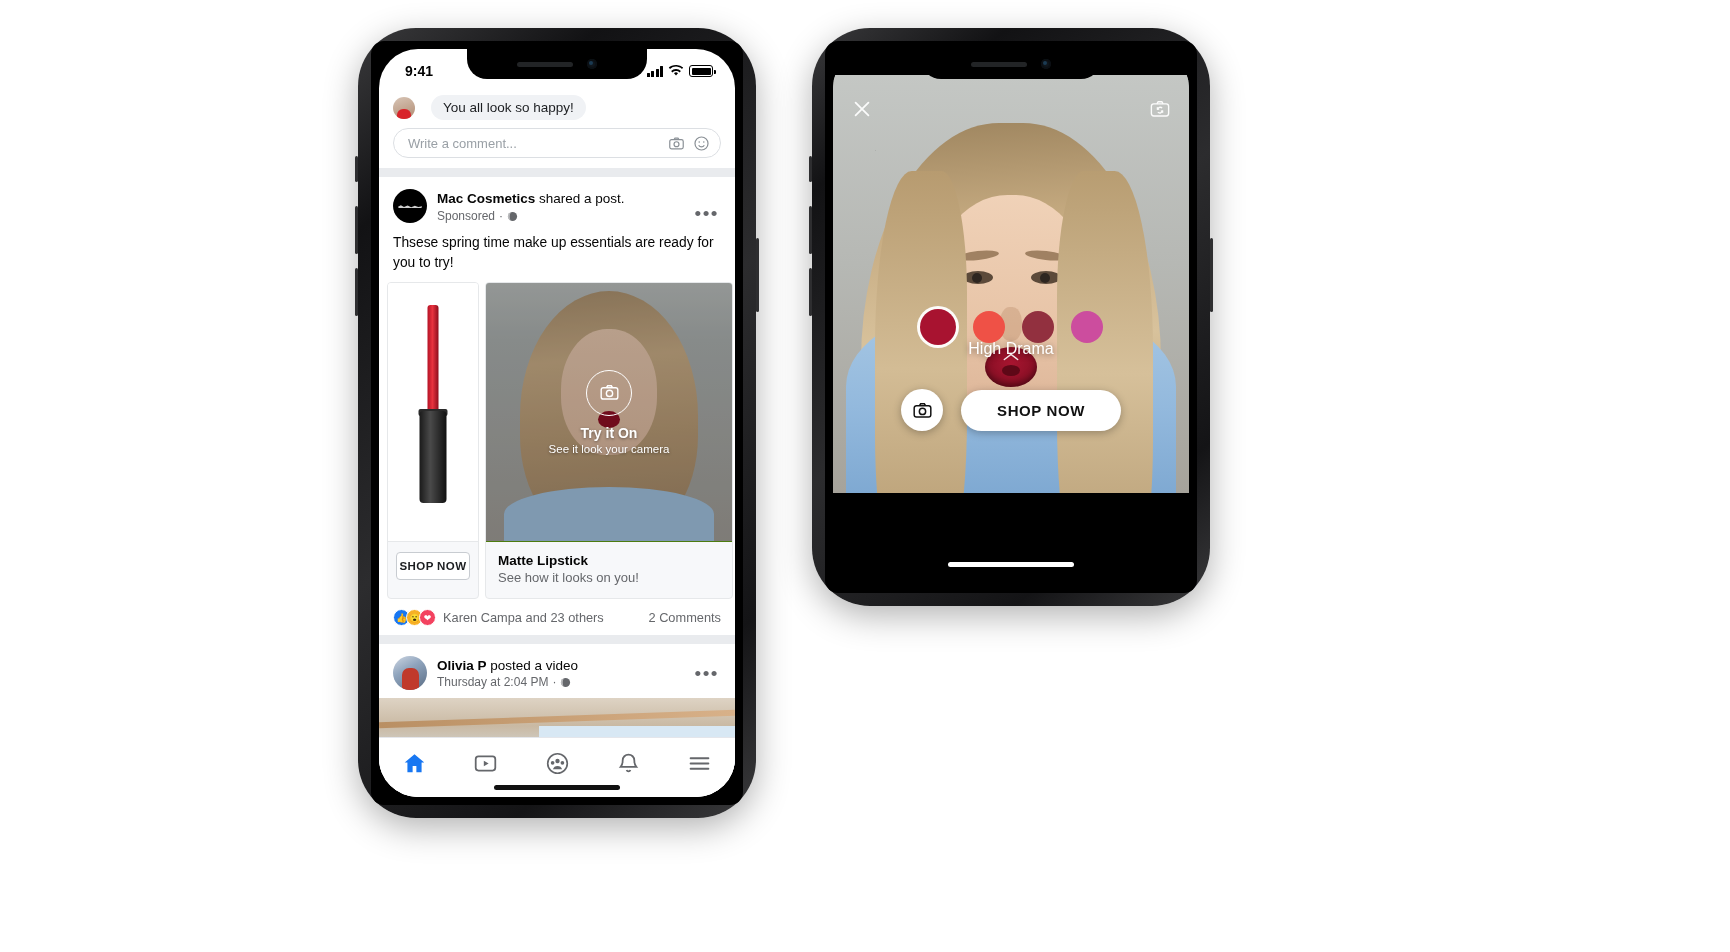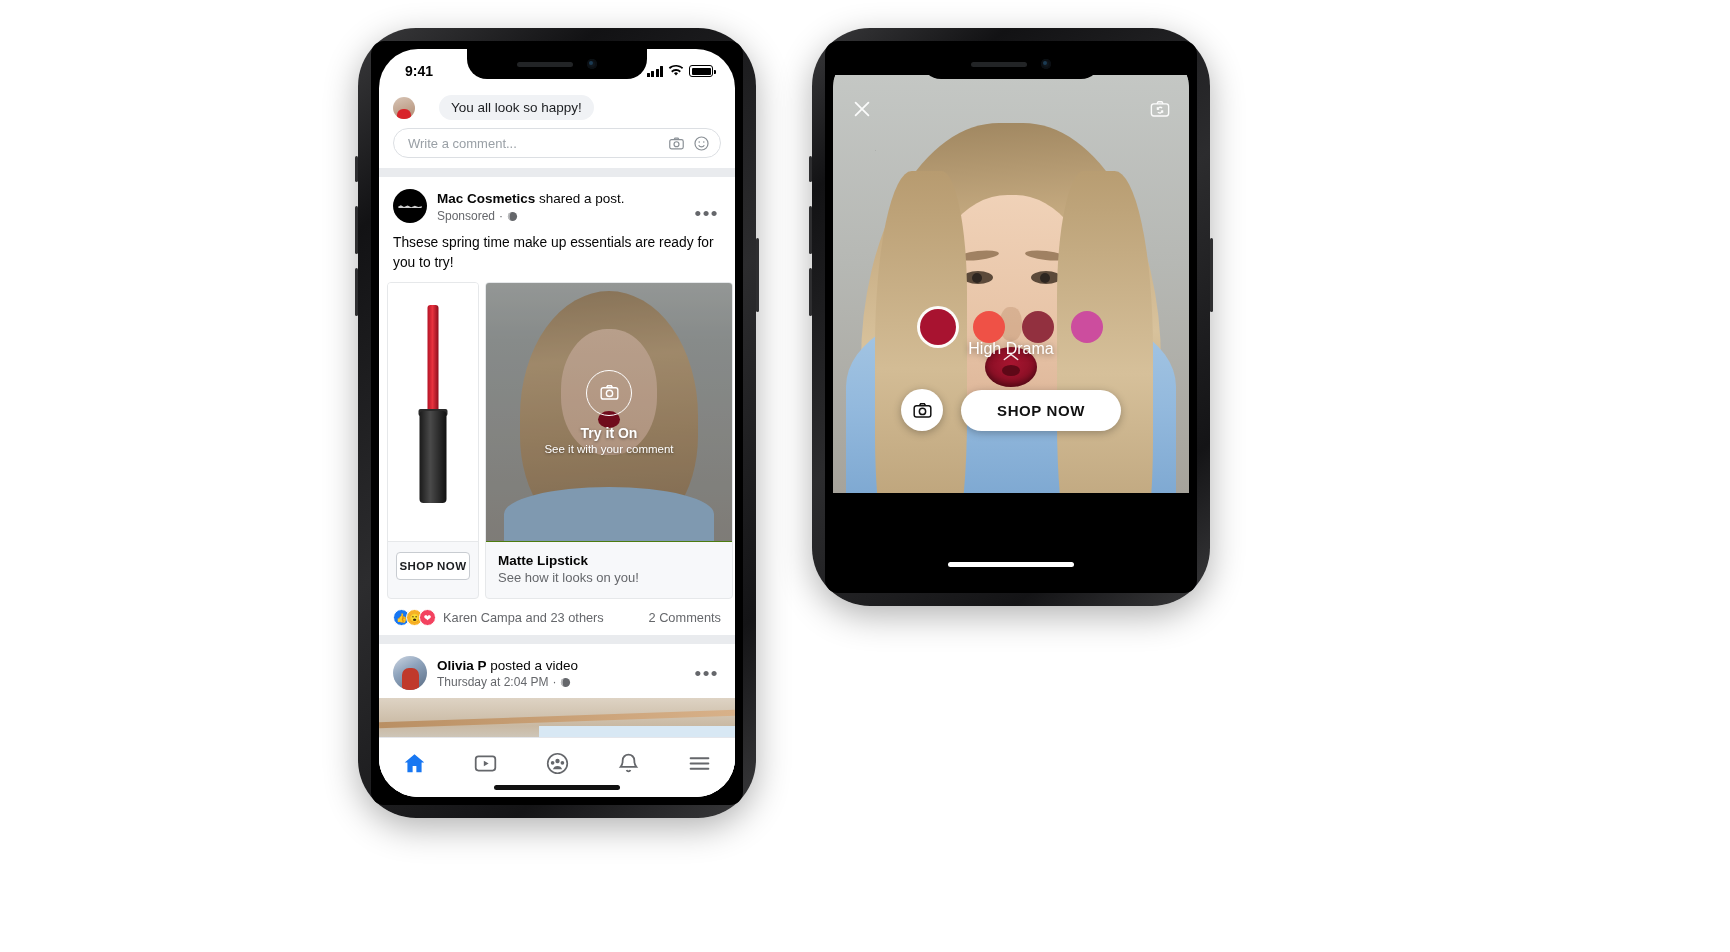--- a/index.html
+++ b/index.html
@@ -72,21 +72,21 @@
   .batt { width: 24px; height: 12px; border: 1.5px solid #000; border-radius: 3px;
           position: relative; padding: 1.5px; }
   .batt::after { content:""; position:absolute; right:-3.5px; top:3.5px;
           width:2px; height:4px; background:#000; border-radius:0 1px 1px 0; }
   .batt i { display:block; height:100%; background:#000; border-radius:1px; }
 
   .feed { position:absolute; top:44px; left:0; right:0; bottom:0; overflow:hidden;
           background:#fff; }
 
   
-  .comment-strip { padding: 2px 14px 0; display:flex; align-items:center; gap:24px; }
+  .comment-strip { padding: 2px 14px 0; display:flex; align-items:center; gap:16px; }
   .mini-av { width:22px; height:22px; border-radius:50%; flex:none; overflow:hidden;
              background: linear-gradient(160deg,#d8c5b6,#b08b72); position:relative; }
   .mini-av::after{content:"";position:absolute;left:4px;bottom:0;width:14px;height:10px;
              background:#d8232a;border-radius:6px 6px 3px 3px;}
   .bubble { background:#f0f2f5; border-radius:14px; padding:5px 12px; font-size:13.5px;
             color:#1c1e21; }
 
   .composer { padding: 8px 14px 10px; }
   .composer-box { height:30px; border:1px solid #dcdfe3; border-radius:16px;
             display:flex; align-items:center; padding:0 10px 0 14px; gap:8px; }
@@ -377,21 +377,21 @@
                 <div class="th-veil"></div>
                 <div class="try-overlay">
                   <div class="try-circle">
                     <svg width="21" height="21" viewBox="0 0 24 24" fill="none" stroke="#fff" stroke-width="1.6">
                       <rect x="2.5" y="6.5" width="19" height="13" rx="2.5"></rect>
                       <circle cx="12" cy="13" r="3.6"></circle>
                       <path d="M8.5 6.5l1.4-2.2h4.2l1.4 2.2"></path>
                     </svg>
                   </div>
                   <div class="try-title">Try it On</div>
-                  <div class="try-sub">See it with your comment</div>
+                  <div class="try-sub">See it look your camera</div>
                 </div>
               </div>
               <div class="card-b-foot">
                 <div class="cb-title">Matte Lipstick</div>
                 <div class="cb-sub">See how it looks on you!</div>
               </div>
             </div>
           </div>
 
           <div class="stats">

